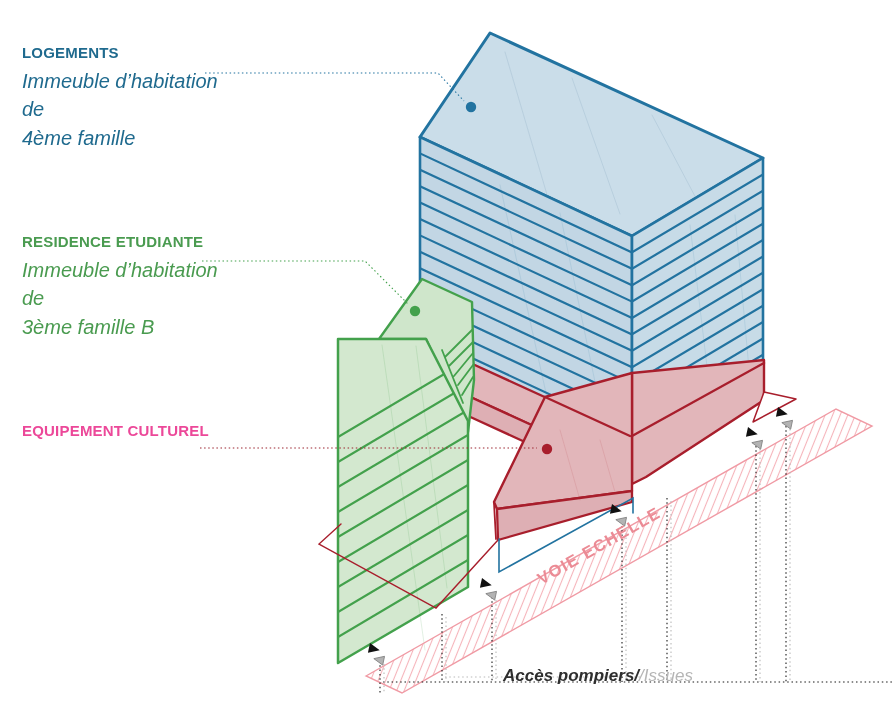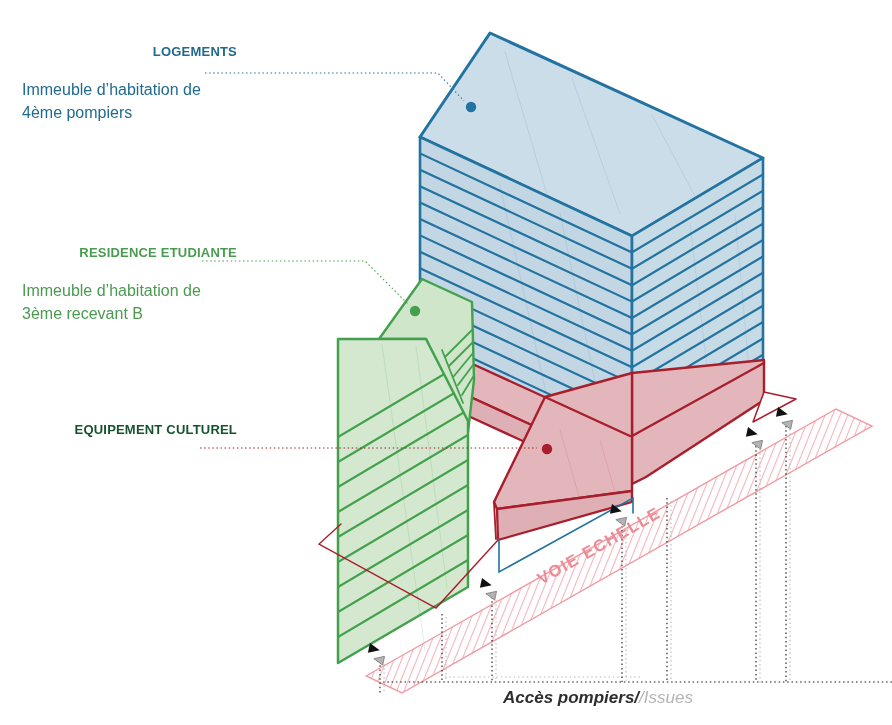--- a/index.html
+++ b/index.html
@@ -1,31 +1,31 @@
 <!DOCTYPE html>
 <html><head>
 <meta charset="utf-8">
 <style>
   html,body{margin:0;padding:0;background:#ffffff;}
   .canvas{position:relative;width:892px;height:725px;background:#ffffff;overflow:hidden;
           font-family:"Liberation Sans",sans-serif;}
   .canvas svg{position:absolute;left:0;top:0;}
   .legend{position:absolute;left:22px;width:215px;}
-  .legend .title{font-size:13px;font-weight:700;letter-spacing:.2px;text-align:right;}
-  .legend .sub{margin-top:20px;font-size:16px;line-height:1.42;}
+  .legend .title{font-size:15px;font-weight:700;letter-spacing:.2px;}
+  .legend .sub{margin-top:6px;font-size:20px;font-style:italic;line-height:1.42;}
   .legend-blue .title,.legend-blue .sub{color:#1f6a8e;}
   .legend-green .title,.legend-green .sub{color:#4a9b50;}
-  .legend-red .title,.legend-red .sub{color:#14532d;}
+  .legend-red .title,.legend-red .sub{color:#ec4899;}
   .legend-blue{top:44px;}
-  .legend-green{top:245px;}
+  .legend-green{top:233px;}
   .legend-red{top:422px;}
   .road-label{position:absolute;left:534px;top:572px;color:#eb8b95;font-size:16.5px;
               font-weight:600;letter-spacing:1.5px;white-space:nowrap;
               transform:rotate(-29.7deg);transform-origin:left top;}
-  .footer{position:absolute;left:503px;top:688px;font-size:17px;font-style:italic;white-space:nowrap;}
+  .footer{position:absolute;left:503px;top:666px;font-size:17px;font-style:italic;white-space:nowrap;}
   .footer .dark{color:#2e2e2e;font-weight:600;}
   .footer .light{color:#b5b5b5;}
 </style>
 </head>
 <body>
 
 <div class="canvas">
 
 <svg width="892" height="725" viewBox="0 0 892 725">
   <defs>
@@ -120,29 +120,29 @@
     <circle cx="415" cy="311" r="5.2" fill="#43a14c"></circle>
     <path d="M200,448 H537" stroke="#9c2531" stroke-width="1.1" stroke-dasharray="1.5,2.6"></path>
     <circle cx="547" cy="449" r="5.2" fill="#a81e2c"></circle>
   </g>
 </svg>
 
   <div class="legend legend-blue">
     <div class="title">LOGEMENTS</div>
     <div class="sub">
       <div>Immeuble d’habitation de</div>
-      <div>4ème pompiers</div>
+      <div>4ème famille</div>
     </div>
   </div>
 
   <div class="legend legend-green">
     <div class="title">RESIDENCE ETUDIANTE</div>
     <div class="sub">
       <div>Immeuble d’habitation de</div>
-      <div>3ème recevant B</div>
+      <div>3ème famille B</div>
     </div>
   </div>
 
   <div class="legend legend-red">
     <div class="title">EQUIPEMENT CULTUREL</div>
     <div class="sub">
     </div>
   </div>
 
   <div class="road-label">VOIE ECHELLE</div>

